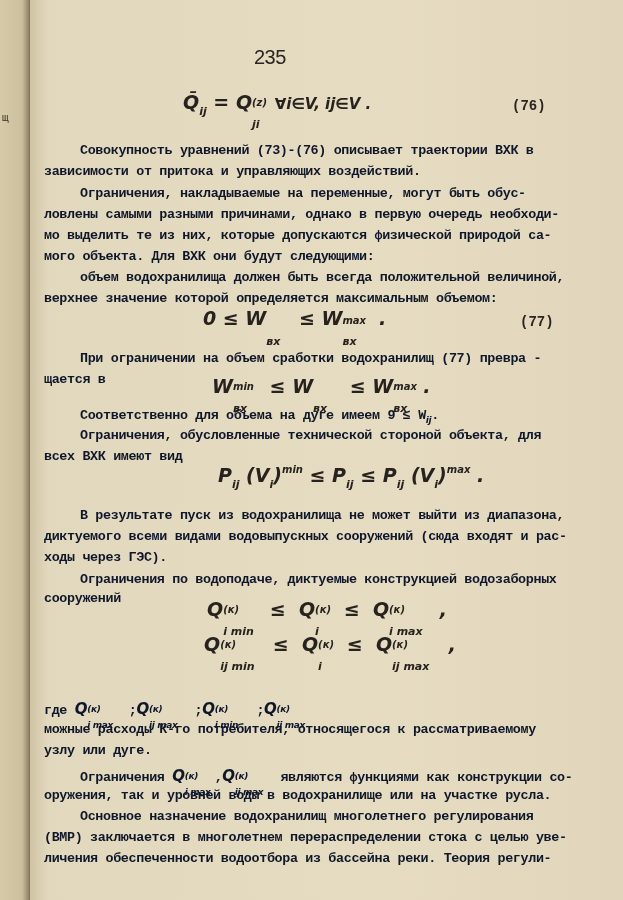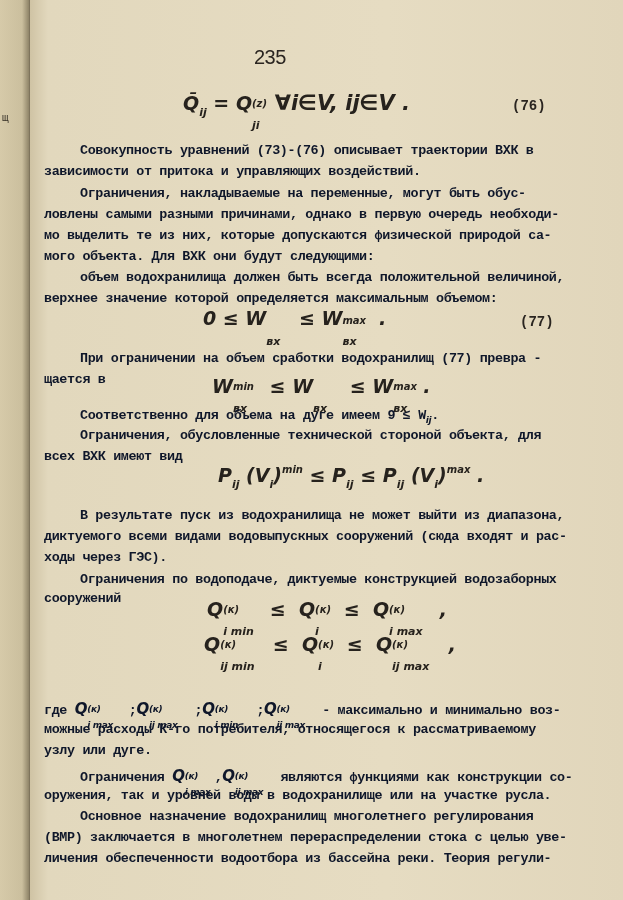--- a/index.html
+++ b/index.html
@@ -51,21 +51,21 @@
 </div>
 
 <div class="page"></div>
 
 <div class="pagenum">235</div>
 
 <div class="math" style="left:183px; top:91px;">
   <span>Q̄</span><sub>ij</sub>
   <span>=</span>
   <span>Q</span><span class="ss" style="width:16px;"><span class="up">(z)</span><span class="dn">ji</span></span>
-  <span style="font-size:21px;">∀i∈V,   ij∈V .</span>
+  <span style="font-size:15px;">∀i∈V,   ij∈V .</span>
 </div>
 <div class="eqnum" style="left:512px; top:98px;">(76)</div>
 
 <div class="line" style="left:80px; top:143px;">Совокупность уравнений (73)-(76) описывает траектории ВХК в</div>
 <div class="line" style="left:44px; top:164px;">зависимости от притока и управляющих воздействий.</div>
 
 <div class="line" style="left:80px; top:186px;">Ограничения, накладываемые на переменные, могут быть обус-</div>
 <div class="line" style="left:44px; top:207px;">ловлены самыми разными причинами, однако в первую очередь необходи-</div>
 <div class="line" style="left:44px; top:228px;">мо выделить те из них, которые допускаются физической природой са-</div>
 <div class="line" style="left:44px; top:249px;">мого объекта. Для ВХК они будут следующими:</div>
@@ -127,21 +127,20 @@
   <span>≤</span>&nbsp;
   <span>Q</span><span class="ss" style="width:50px;"><span class="up">(к)</span><span class="dn">ij max</span></span><span> ,</span>
 </div>
 
 <div class="line" style="left:44px; top:700px;">
   <span>где</span>
   <span class="inl">Q<span class="ss" style="width:34px;"><span class="up" style="top:-10px;font-size:9px;">(к)</span><span class="dn" style="top:6px;font-size:9px;">i max</span></span></span>
   ;<span class="inl">Q<span class="ss" style="width:38px;"><span class="up" style="top:-10px;font-size:9px;">(к)</span><span class="dn" style="top:6px;font-size:9px;">ij max</span></span></span>
   ;<span class="inl">Q<span class="ss" style="width:34px;"><span class="up" style="top:-10px;font-size:9px;">(к)</span><span class="dn" style="top:6px;font-size:9px;">i min</span></span></span>
   ;<span class="inl">Q<span class="ss" style="width:38px;"><span class="up" style="top:-10px;font-size:9px;">(к)</span><span class="dn" style="top:6px;font-size:9px;">ij max</span></span></span>
-  <span>- максимально и минимально воз-</span>
 </div>
 <div class="line" style="left:44px; top:722px;">можные расходы К-го потребителя, относящегося к рассматриваемому</div>
 <div class="line" style="left:44px; top:743px;">узлу или дуге.</div>
 
 <div class="line" style="left:80px; top:767px;">
   <span>Ограничения</span>
   <span class="inl">Q<span class="ss" style="width:30px;"><span class="up" style="top:-10px;font-size:9px;">(к)</span><span class="dn" style="top:6px;font-size:9px;">i max</span></span></span>,<span class="inl">Q<span class="ss" style="width:38px;"><span class="up" style="top:-10px;font-size:9px;">(к)</span><span class="dn" style="top:6px;font-size:9px;">ij max</span></span></span>
   <span>являются функциями как конструкции со-</span>
 </div>
 <div class="line" style="left:44px; top:788px;">оружения, так и уровней воды в водохранилище или на участке русла.</div>

